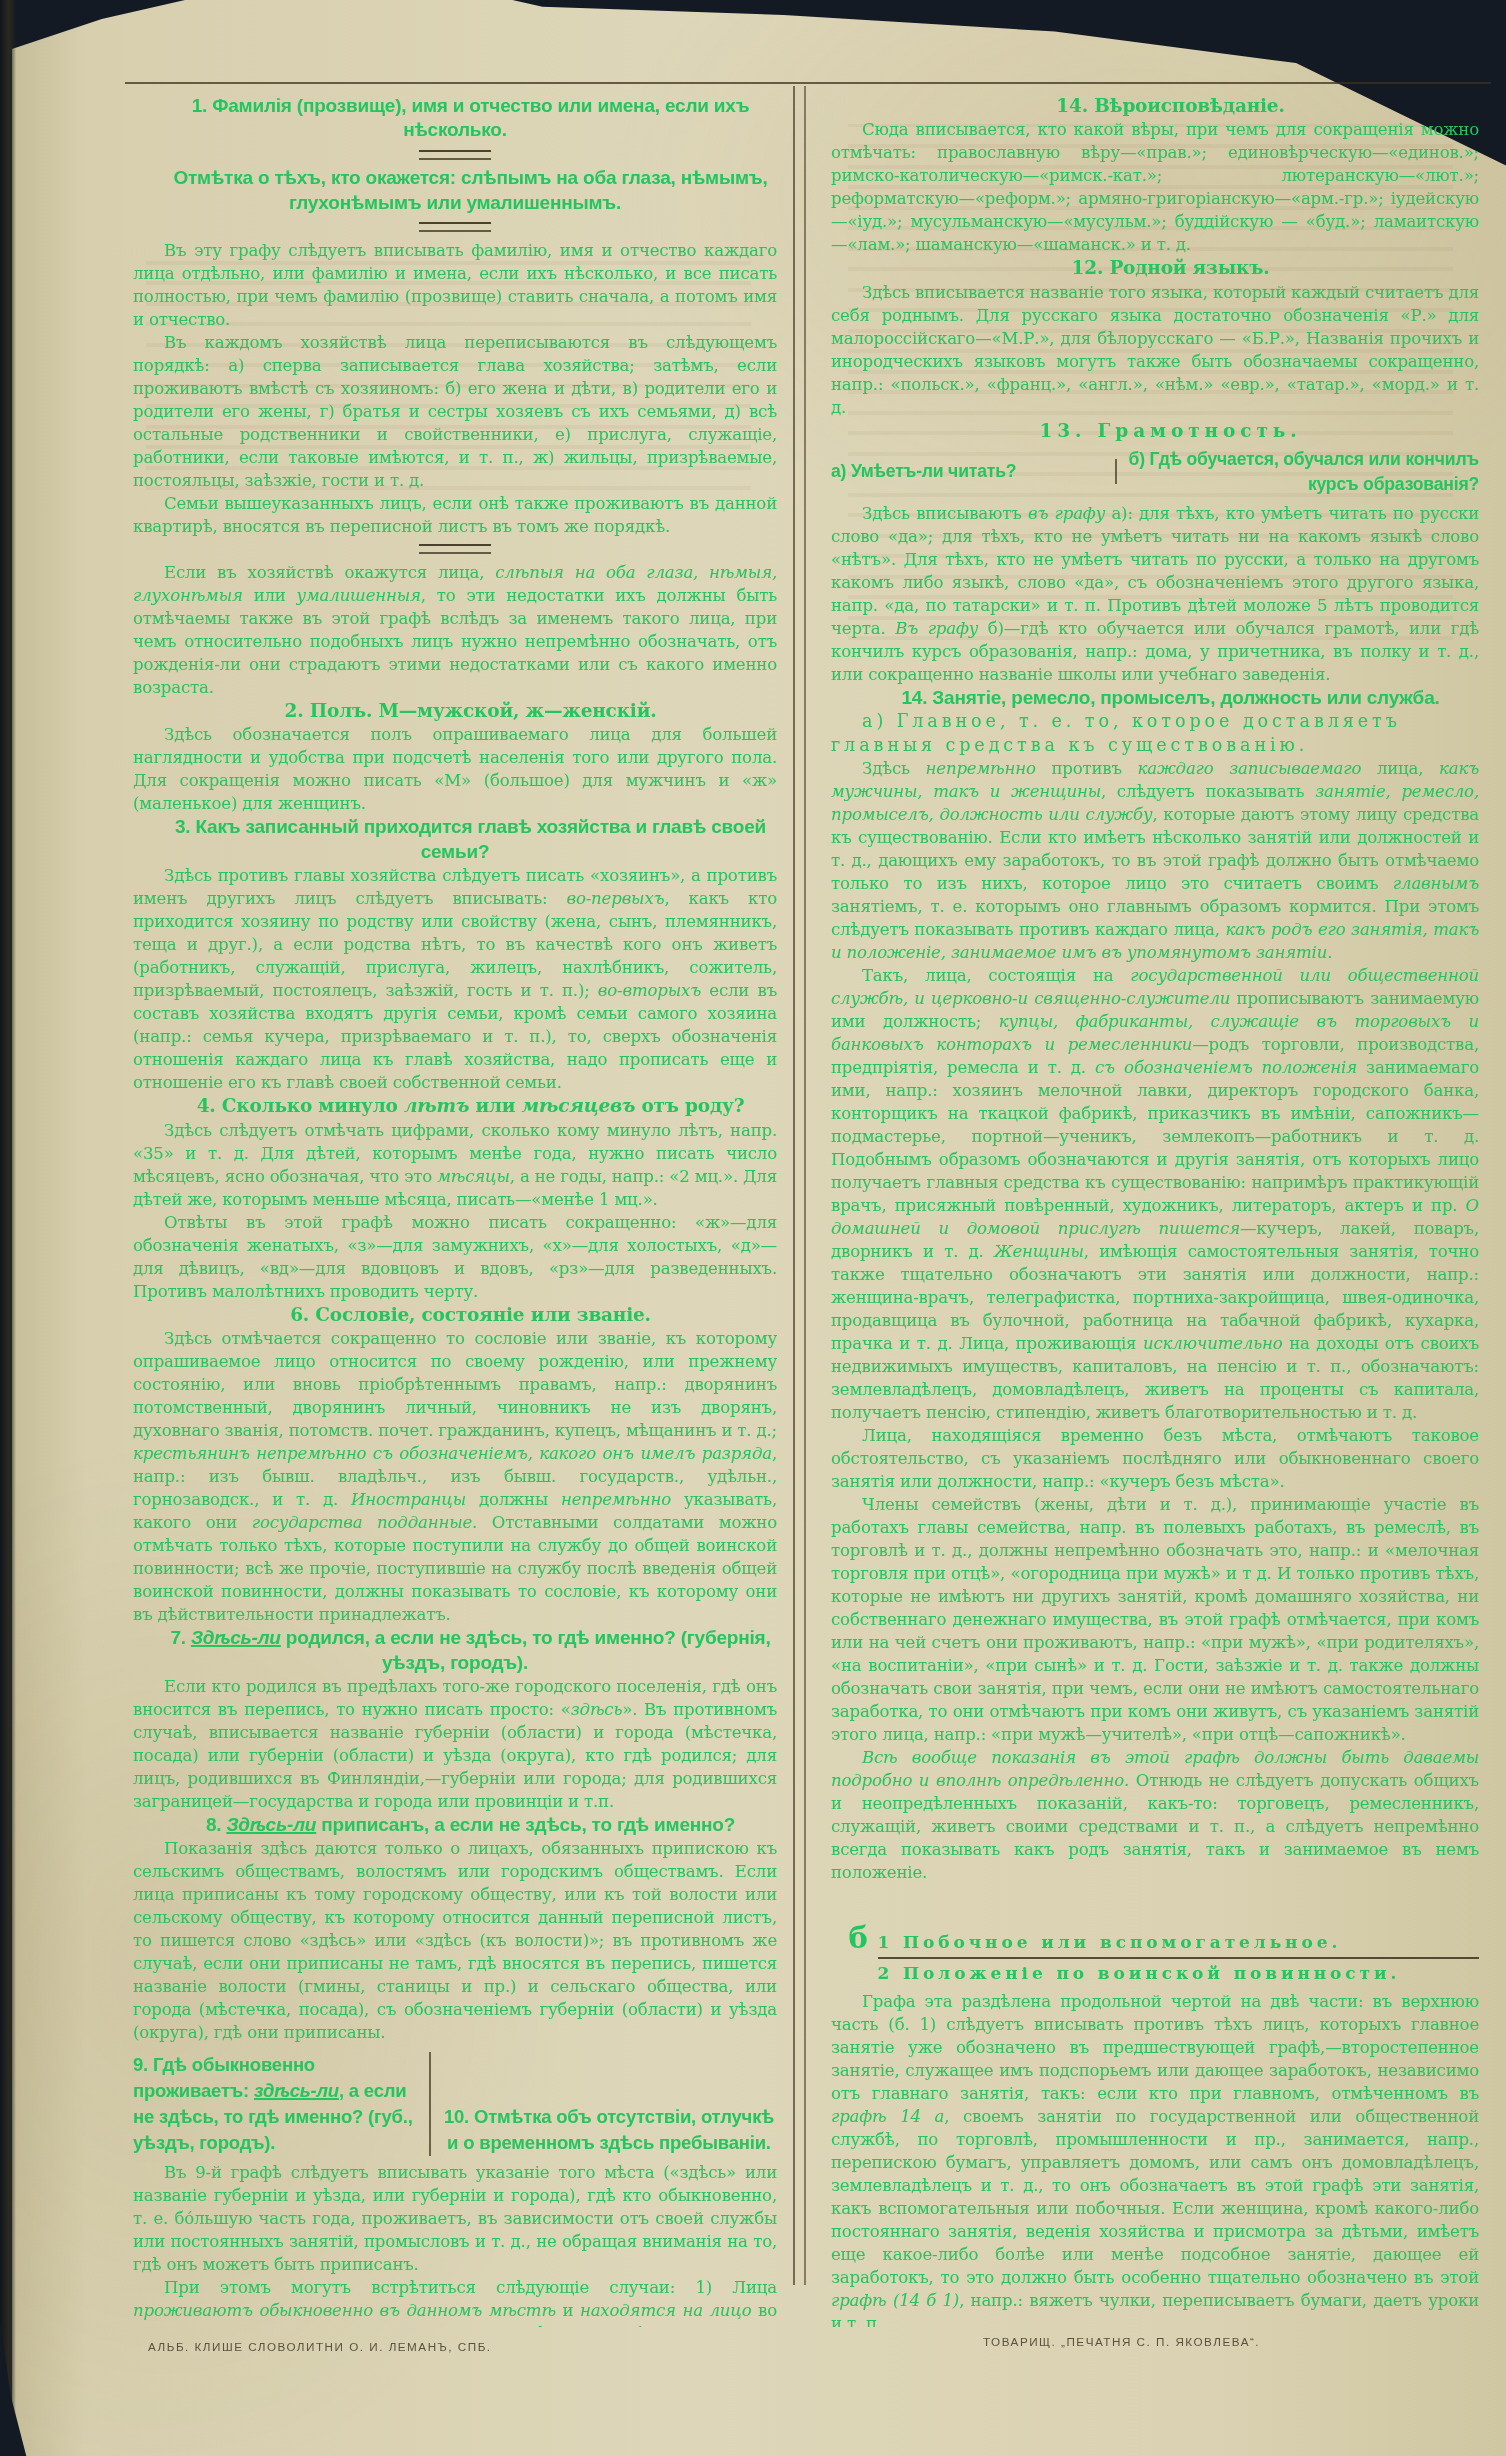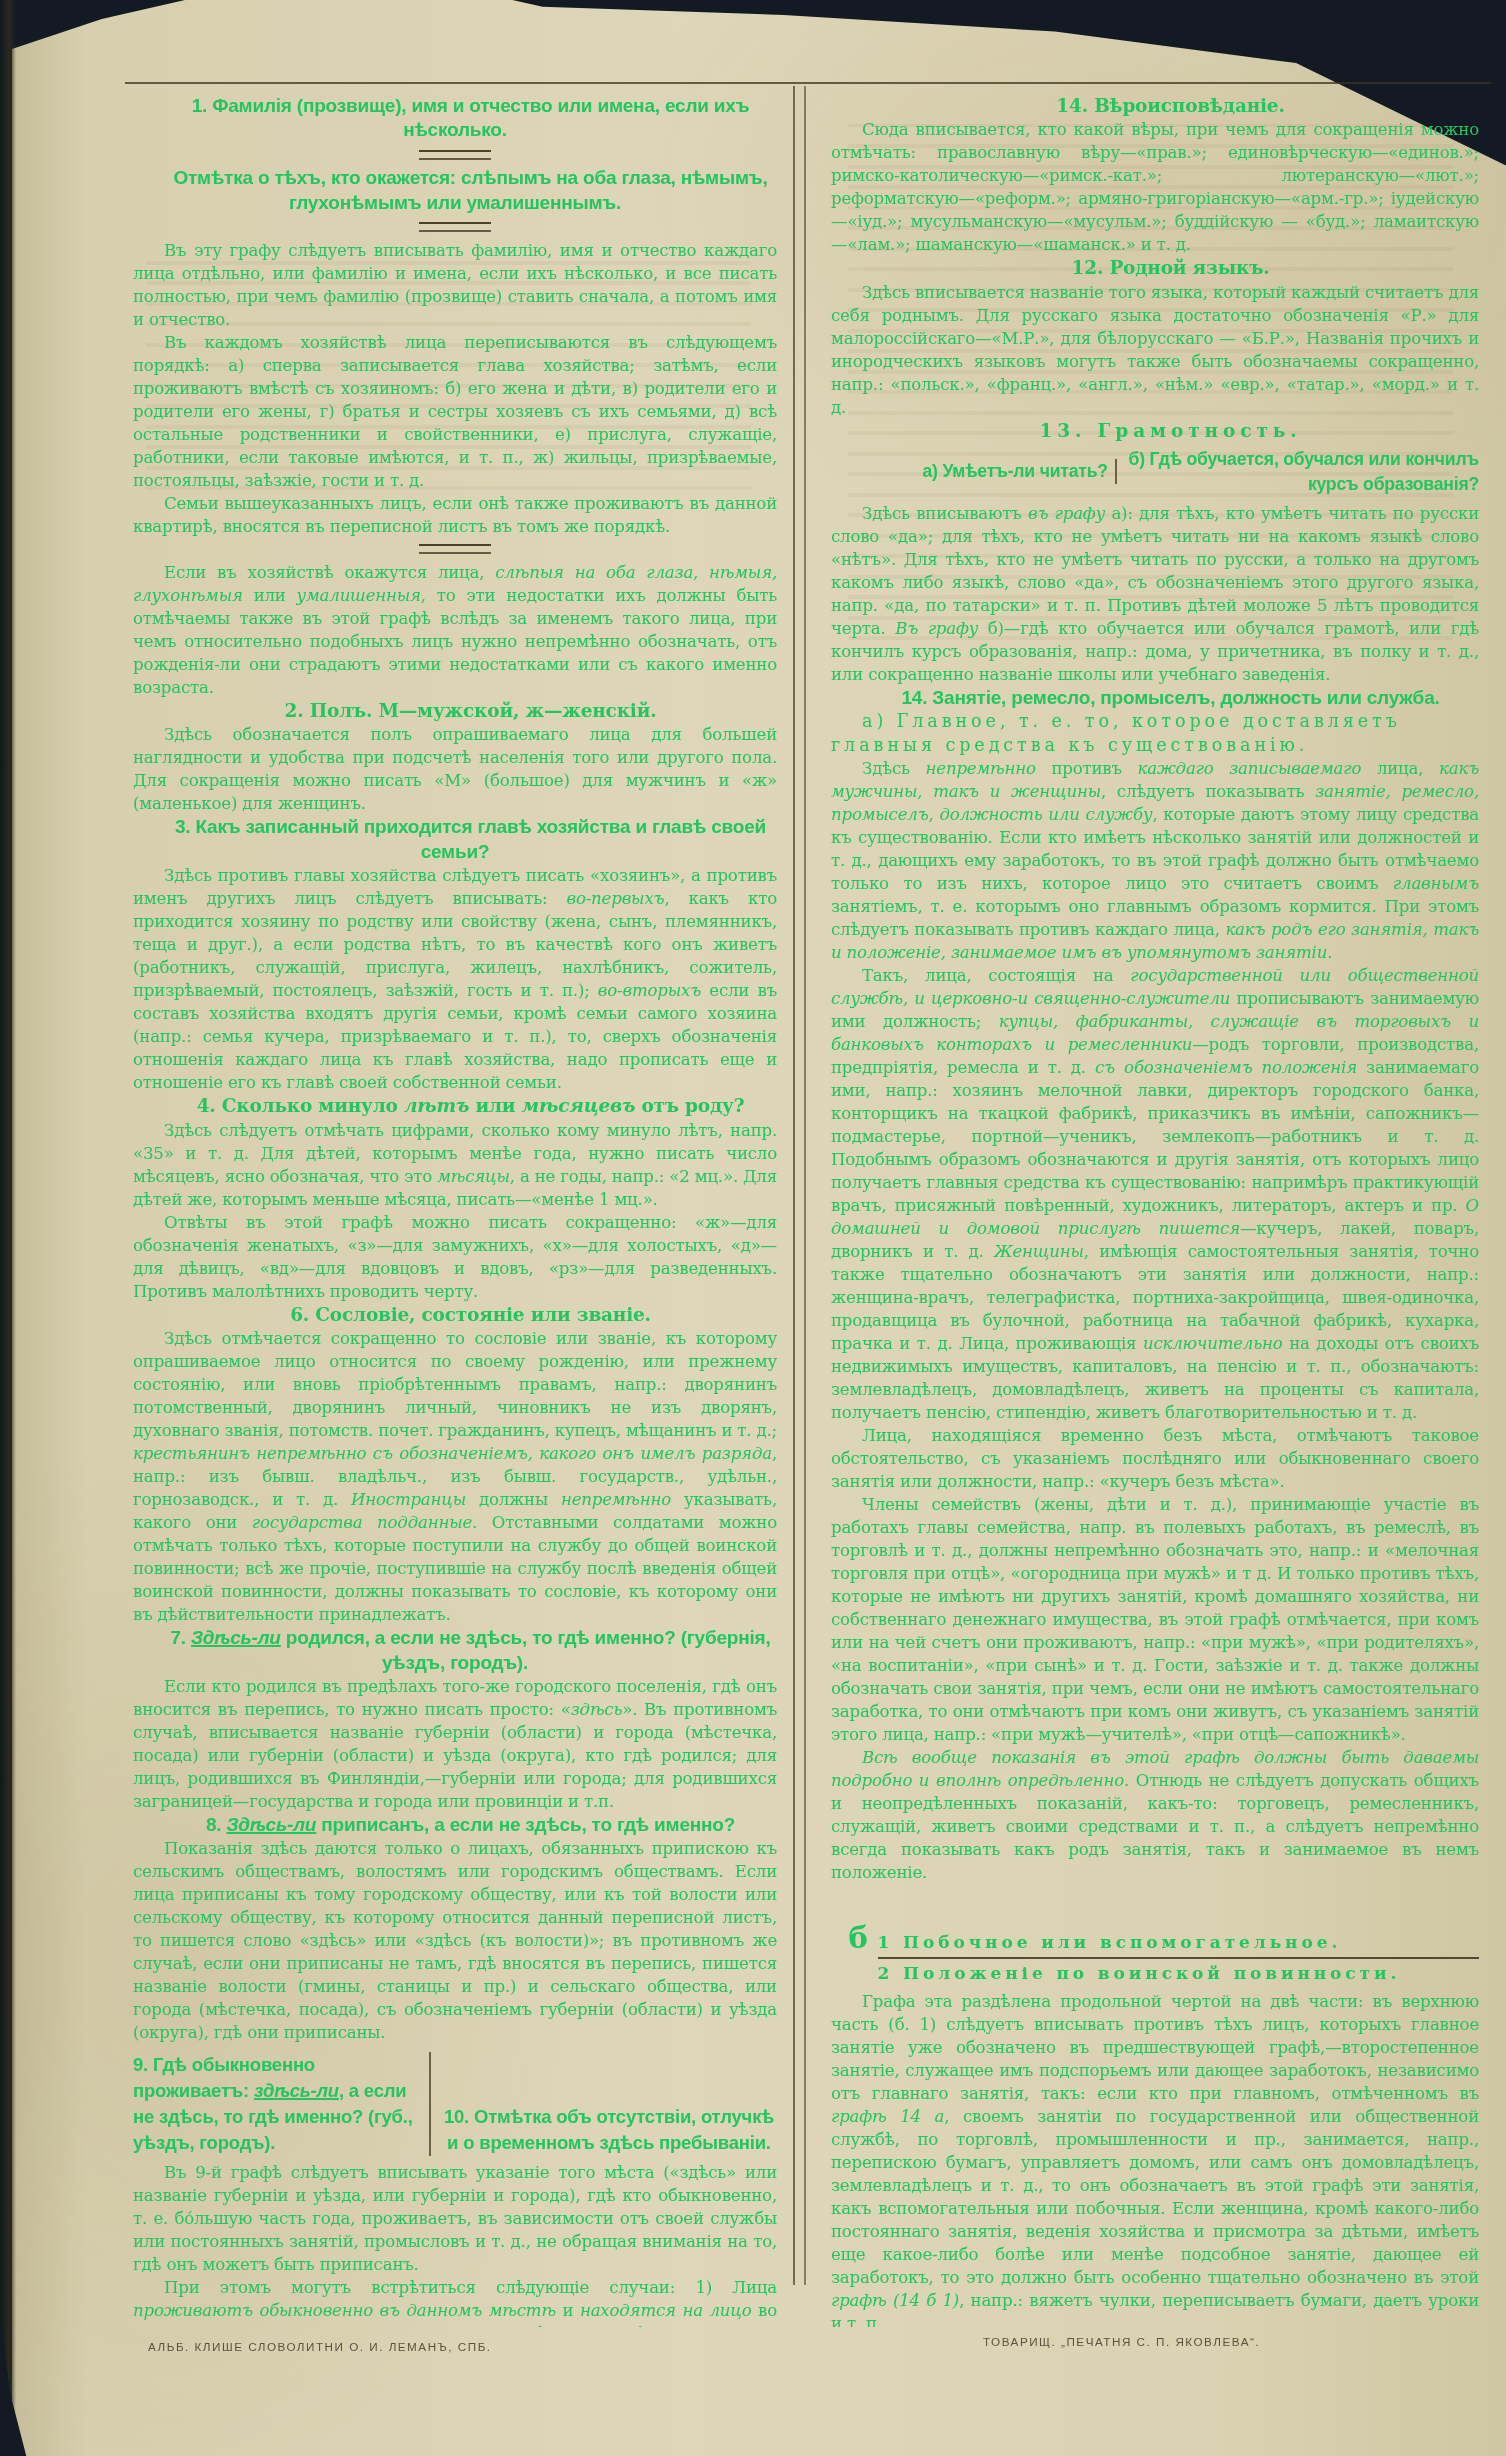--- a/index.html
+++ b/index.html
@@ -79,21 +79,21 @@
     width:54%;padding-left:9.8px;
     font-family:"Liberation Sans", sans-serif;font-weight:bold;
     font-size:18.5px;line-height:26px;text-align:center;text-indent:0;
   }
   .sub-two{
     display:flex;align-items:center;margin:3.9px 0 5.9px;
   }
   .sub-two .cell-a{
     width:44%;padding-right:7px;border-right:2px solid rgba(62,50,30,0.7);
     font-family:"Liberation Sans", sans-serif;font-weight:bold;
-    font-size:17.6px;line-height:24.4px;text-align:right;text-indent:0;
+    font-size:17.6px;line-height:24.4px;text-align:left;text-indent:0;
   }
   .sub-two .cell-b{
     width:56%;padding-left:9.8px;
     font-family:"Liberation Sans", sans-serif;font-weight:bold;
     font-size:17.6px;line-height:24.4px;text-align:right;text-indent:0;
   }
   .h-sub-spaced{
     font-weight:normal;text-indent:0;text-align:left;
     font-size:17.6px;line-height:23.4px;letter-spacing:3.9px;margin:7.8px 0 3.9px;
   }

